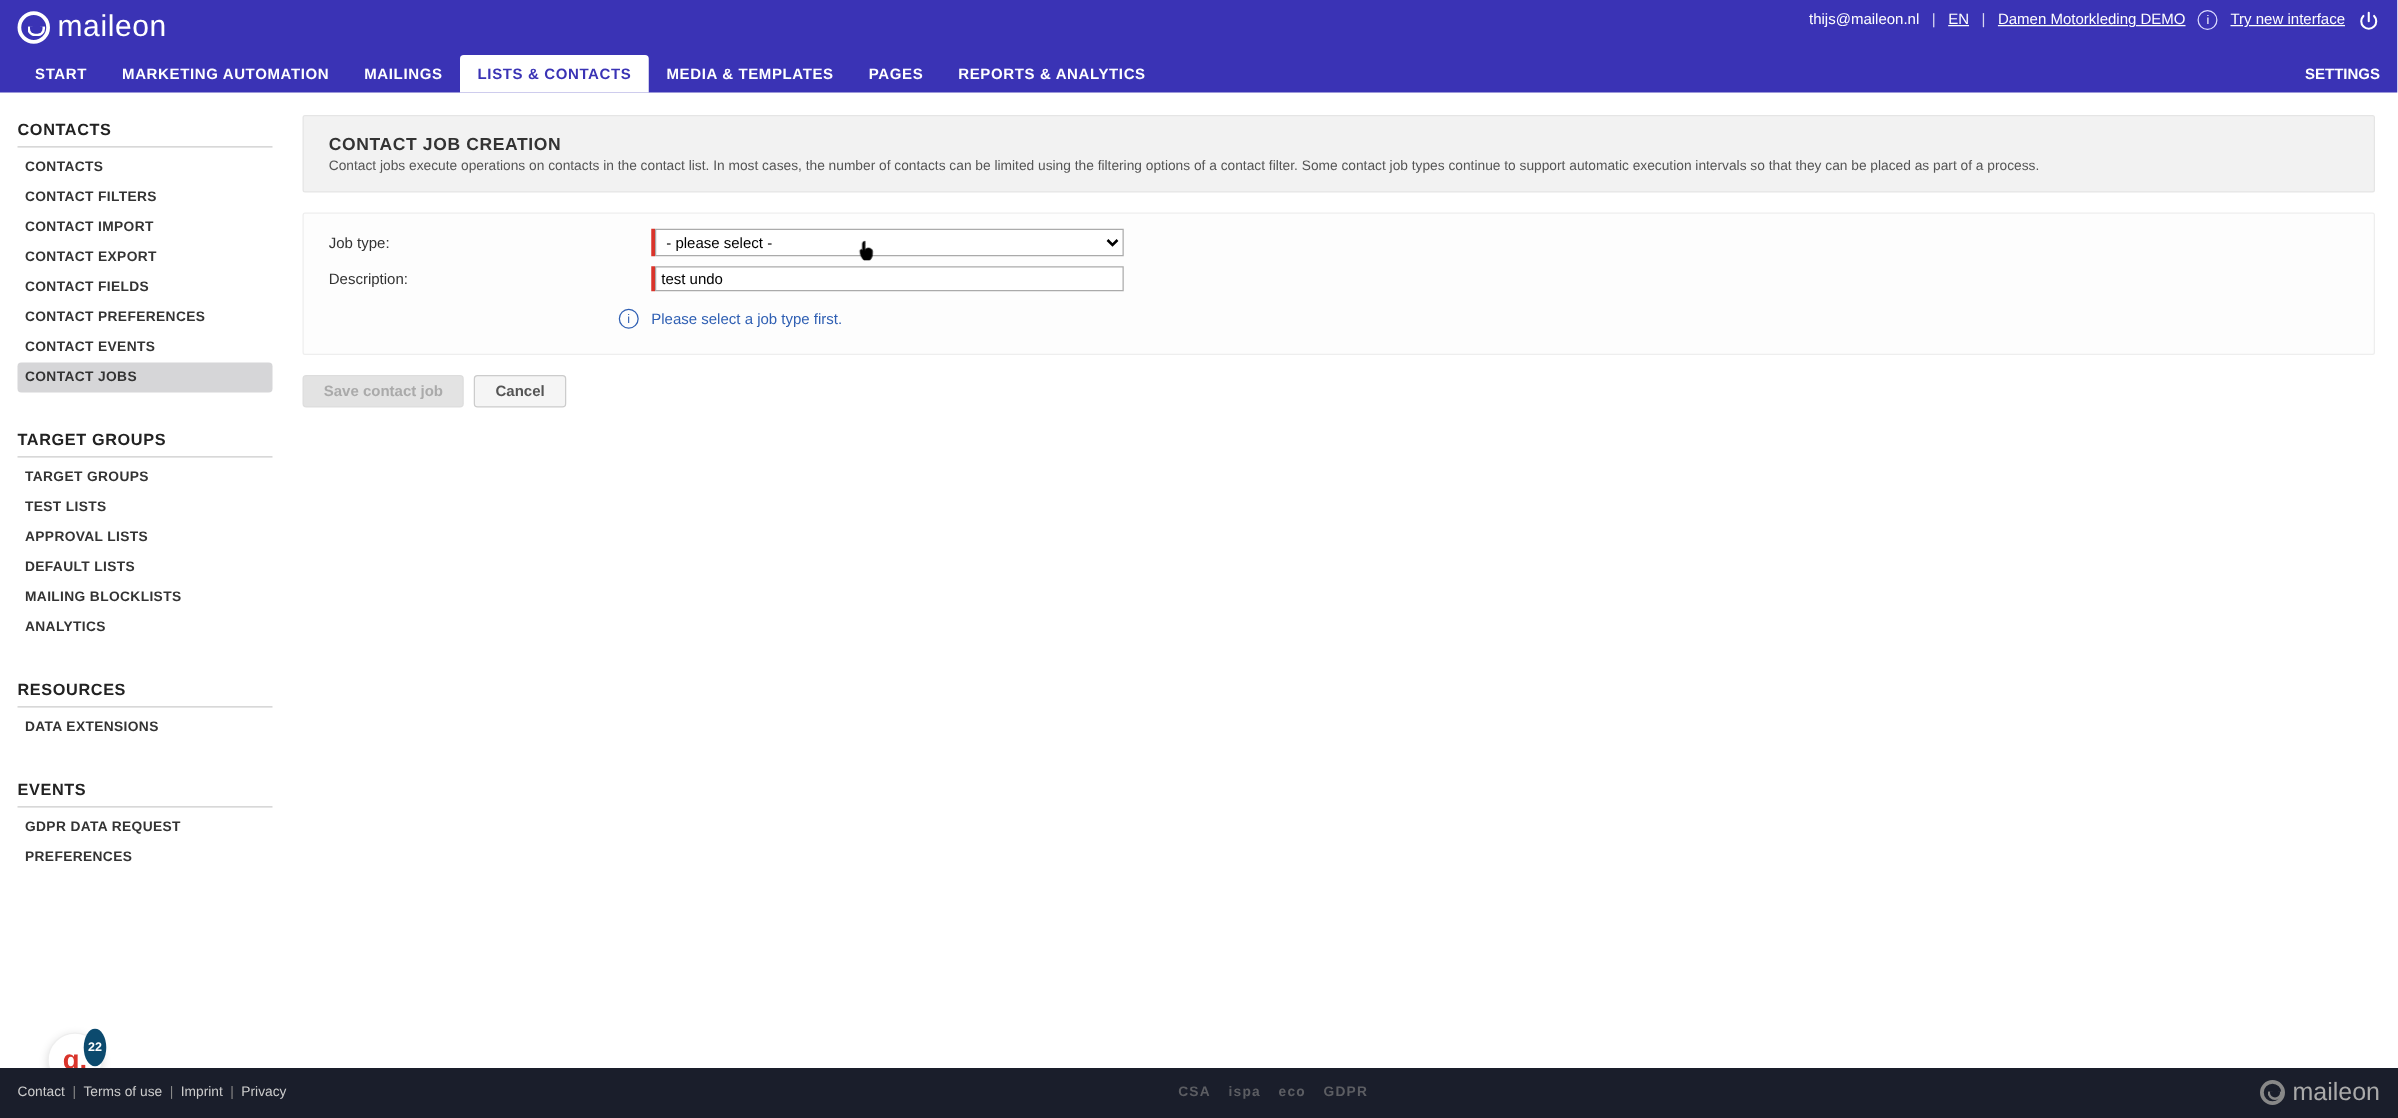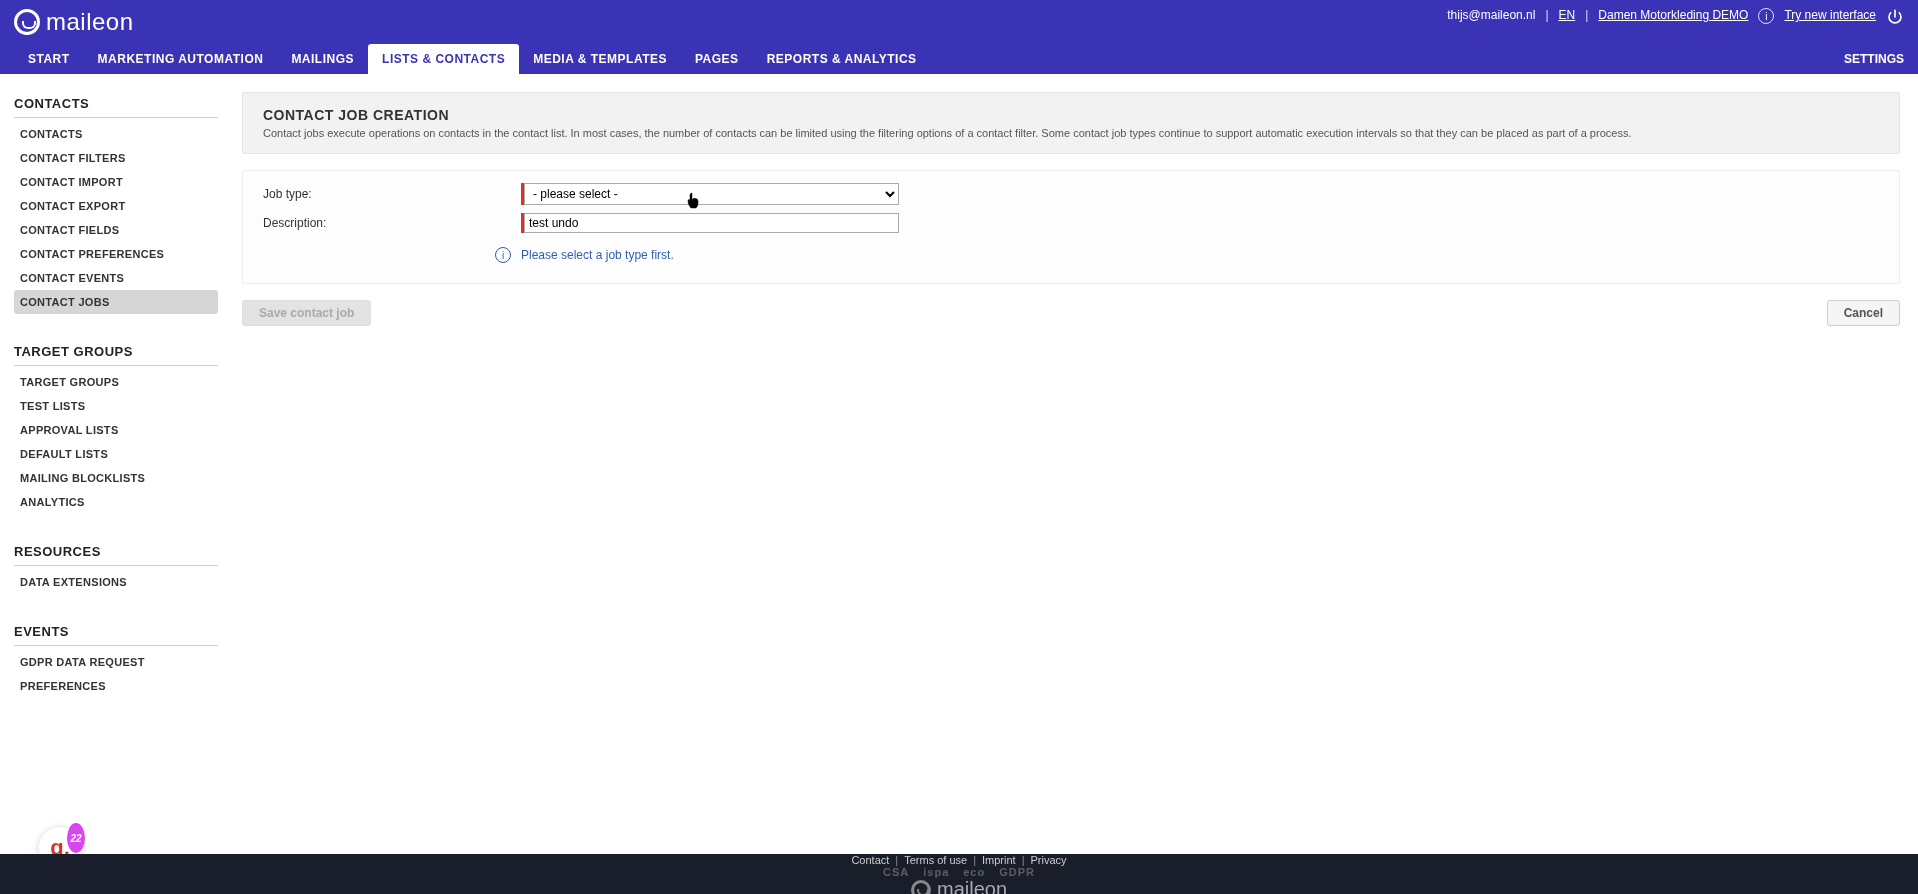--- a/index.html
+++ b/index.html
@@ -39,32 +39,32 @@
   .form-row { display:flex; align-items:center; margin-bottom:8px; }
   .form-label { width:258px; flex:none; font-size:12px; color:#333;}
   .required-mark{ width:3px; align-self:stretch; background:#d9342b; margin-right:0;}
   .text-input, .select-input { flex:1; max-width:378px; font-size:12px; padding:2px 4px; border:1px solid #aaa; background:#fff;}
   .select-wrap{ display:flex; align-items:stretch; max-width:378px; flex:1;}
   .input-wrap{ display:flex; align-items:stretch; max-width:378px; flex:1;}
   
   .hint-row{ margin:14px 0 0 232px; display:flex; align-items:center; gap:10px; color:#2f5fb3; font-size:12px;}
   .hint-icon{ width:16px;height:16px;border:1.5px solid #2f5fb3;border-radius:50%;display:inline-flex;align-items:center;justify-content:center;font-size:10px;color:#2f5fb3;}
   
-  .actions { display:flex; gap:8px;justify-content:space-between; }
+  .actions { display:flex; gap:8px; }
   .btn { font-size:12px; font-weight:bold; padding:5px 16px; border-radius:3px; border:1px solid #ccc; cursor:pointer;}
   .btn-disabled{ background:#e3e3e3; color:#aaa; border-color:#ddd; cursor:default;}
   .btn-cancel{ background:#f5f5f5; color:#555;}
   
   .badge-float{ position:fixed; left:38px; bottom:24px; width:44px; height:44px; background:#fff; border:1px solid #eee; border-radius:50%; display:flex;align-items:center;justify-content:center; box-shadow:0 2px 8px rgba(0,0,0,.15); font-weight:bold; color:#d9342b; font-size:22px;}
-  .badge-count{ position:absolute; top:-4px; right:-4px; background:#d946ef; color:#fff; border-radius:50%; width:18px;height:30px; font-size:10px; display:flex;align-items:center;justify-content:center;font-style:italic;}
+  .badge-count{ position:absolute; top:-4px; right:-4px; background:#0c4a6e; color:#fff; border-radius:50%; width:18px;height:30px; font-size:10px; display:flex;align-items:center;justify-content:center;}
   
   .cursor-ptr { position:fixed; left:687px; top:192px; font-size:13px; pointer-events:none; z-index:50;}
   .cursor-ptr svg{ display:block;}
   
-  .footer{ background:#1a1e2b; color:#aaa; height:40px; position:fixed; bottom:0; left:0; right:0; display:flex; align-items:center; justify-content:space-between; padding:0 14px; font-size:11px;flex-direction:column;}
+  .footer{ background:#1a1e2b; color:#aaa; height:40px; position:fixed; bottom:0; left:0; right:0; display:flex; align-items:center; justify-content:space-between; padding:0 14px; font-size:11px;}
   .footer-left a{ color:#ccc; text-decoration:none; }
   .footer-left .fsep{ margin:0 6px; color:#888;}
   .footer-center{ display:flex; gap:14px; align-items:center; color:#888;}
   .footer-center span{ opacity:.6; font-weight:bold; letter-spacing:1px;}
   .footer-right{ display:flex; align-items:center; gap:6px; font-size:20px; font-weight:400;}
   .footer-right .logo-circle{ border-color:#888; width:20px;height:20px;}
   .footer-right .logo-circle::after{ border-color:#888; left:3px; top:6px; width:8px; height:5px;}
 </style>
 </head>
 <body>

